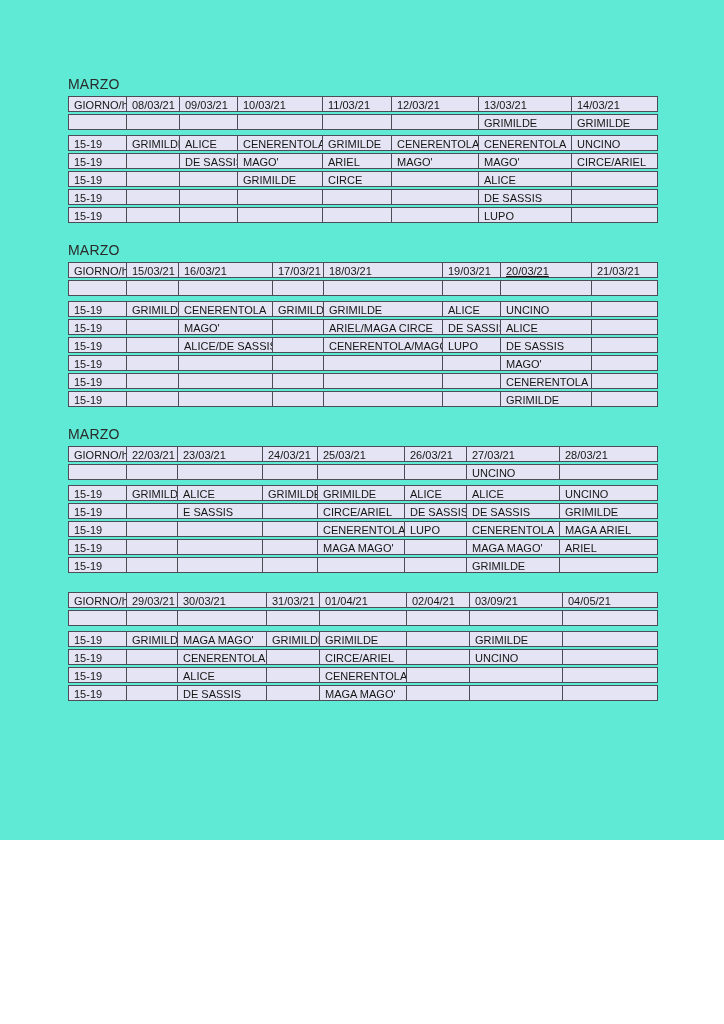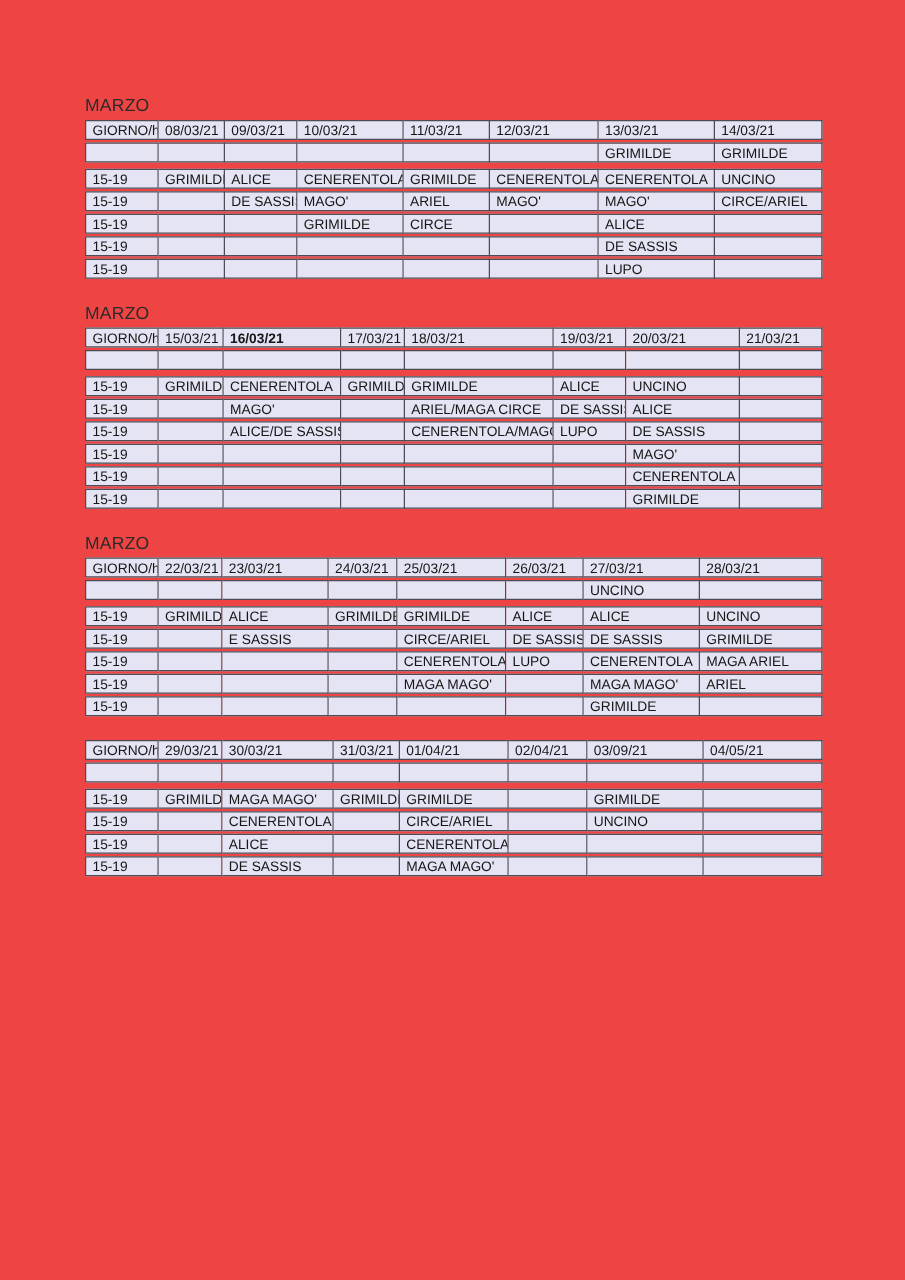--- a/index.html
+++ b/index.html
@@ -1,20 +1,20 @@
 <!DOCTYPE html>
 <html><head>
 <meta charset="utf-8">
 <style>
   html, body { margin: 0; padding: 0; background: #ffffff; }
   .page {
     position: relative;
     width: 724px;
-    height: 1024px;
-    background: #ef4444;
+    height: 840px;
+    background: #5eead4;
     box-sizing: border-box;
     padding: 76px 66px 0 68px;
     font-family: "Liberation Sans", sans-serif;
     overflow: hidden;
   }
   .sched { margin-bottom: 19px; }
   .title {
     font-size: 14px;
     font-weight: normal;
     color: #2b2b2b;
@@ -121,25 +121,25 @@
         </div>
       </div>
   </section>
 
   <section class="sched">
     <h2 class="title">MARZO</h2>
     <div class="tbl">
         <div class="row">
           <div class="cell" style="width: 59px;">GIORNO/h</div>
           <div class="cell" style="width: 52px;">15/03/21</div>
-          <div class="cell" style="width: 94px; font-weight: bold;">16/03/21</div>
+          <div class="cell" style="width: 94px;">16/03/21</div>
           <div class="cell" style="width: 51px;">17/03/21</div>
           <div class="cell" style="width: 119px;">18/03/21</div>
           <div class="cell" style="width: 58px;">19/03/21</div>
-          <div class="cell" style="width: 91px;">20/03/21</div>
+          <div class="cell" style="width: 91px; text-decoration: underline;">20/03/21</div>
           <div class="cell" style="width: 66px;">21/03/21</div>
         </div>
         <div class="row">
           <div class="cell" style="width: 59px;"></div>
           <div class="cell" style="width: 52px;"></div>
           <div class="cell" style="width: 94px;"></div>
           <div class="cell" style="width: 51px;"></div>
           <div class="cell" style="width: 119px;"></div>
           <div class="cell" style="width: 58px;"></div>
           <div class="cell" style="width: 91px;"></div>

